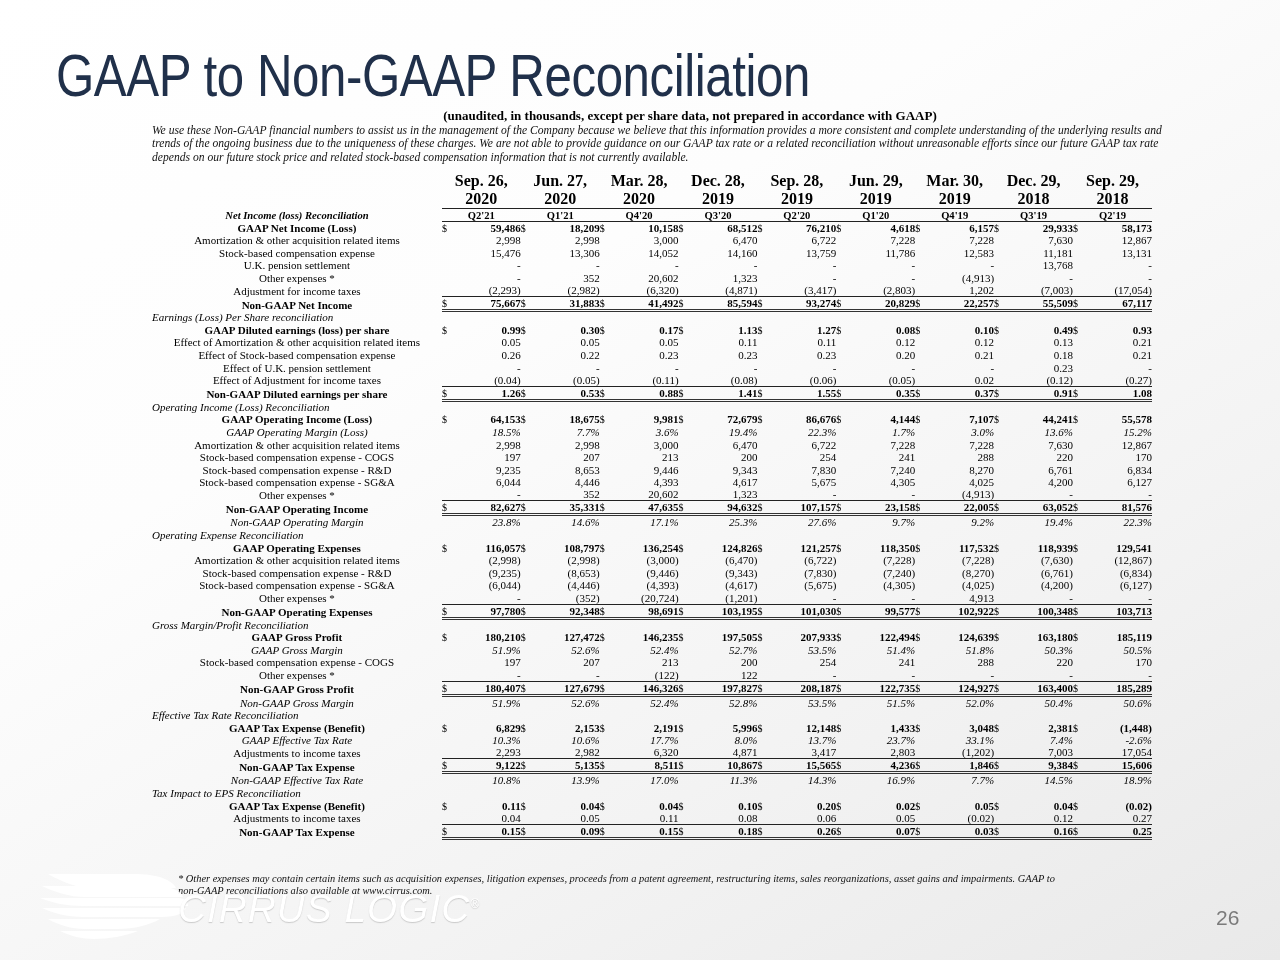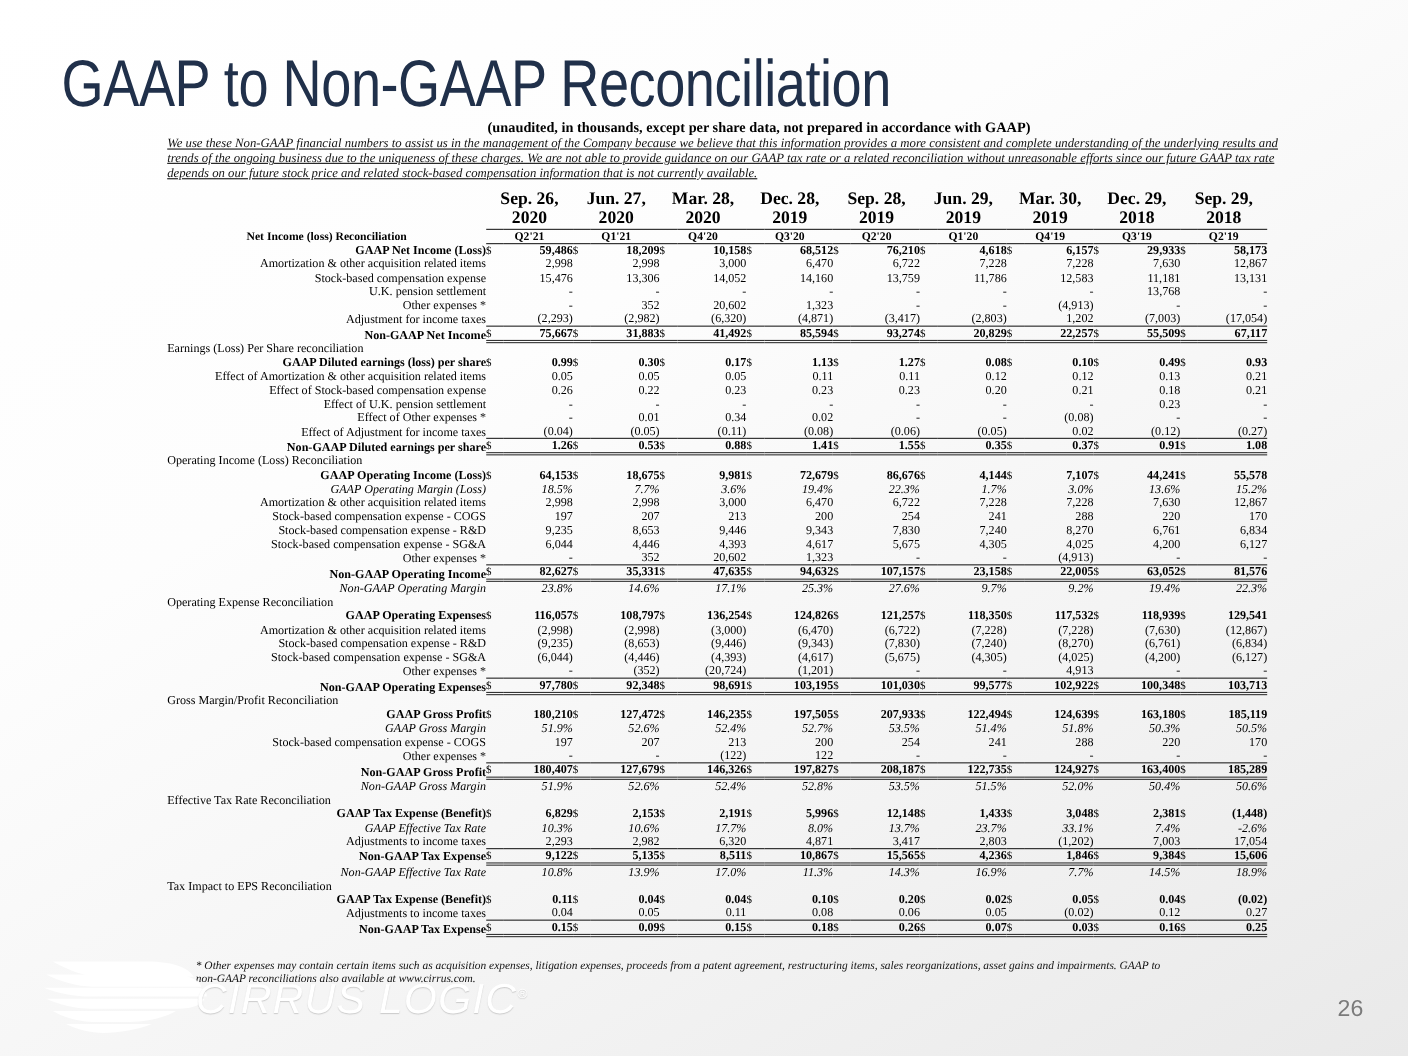--- a/index.html
+++ b/index.html
@@ -19,36 +19,36 @@
   }
   
   #subtitle{
     position:absolute;left:410px;top:108px;width:560px;
     font-family:"Liberation Serif",serif;font-weight:bold;
     font-size:13px;text-align:center;color:#000;
   }
   #intro{
     position:absolute;left:152px;top:124px;width:1010px;
     font-family:"Liberation Serif",serif;font-style:italic;
-    font-size:11.6px;line-height:13.4px;text-align:left;color:#111;text-decoration:underline;
+    font-size:11.6px;line-height:13.4px;text-align:left;color:#111;
   }
   
   #tbl{
     position:absolute;left:152px;top:172px;width:1000px;
     border-collapse:collapse;
     font-family:"Liberation Serif",serif;font-size:11px;color:#000;
   }
   #tbl td,#tbl th{padding:0;vertical-align:bottom;}
-  .lbl{width:290px;text-align:right;white-space:nowrap;padding-right:4px;}
+  .lbl{width:290px;text-align:center;white-space:nowrap;padding-right:4px;}
   .num{width:63px;text-align:right;white-space:nowrap;padding-right:3px;}
   .cur{width:16px;text-align:left;white-space:nowrap;padding-left:4px;font-size:10px;}
   tr{height:12.6px;}
   .b{font-weight:bold;}
   .i{font-style:italic;margin-top:40px;}
-  .sec{font-size:11px;}
+  .sec{font-style:italic;font-size:11px;}
   
   .hdr td{font-weight:bold;text-align:center;font-size:16px;padding-bottom:0;}
   .hdrq td{font-weight:bold;text-align:center;font-size:10.6px;}
   .dtop{border-top:1.4px solid #222;}
   .dbot{border-bottom:1.4px solid #222;}
   .dblbot{border-bottom:3px double #333;}
   
   #foot{
     position:absolute;left:178px;top:873px;width:880px;
     font-family:"Liberation Serif",serif;font-style:italic;font-size:10.4px;
@@ -387,41 +387,20 @@
         <td class="cur"></td>
         <td class="num">-</td>
         <td class="cur"></td>
         <td class="num">-</td>
         <td class="cur"></td>
         <td class="num">0.23</td>
         <td class="cur"></td>
         <td class="num">-</td>
       </tr>
       <tr>
-        <td class="lbl">Effect of Other expenses *</td>
-        <td class="cur"></td>
-        <td class="num">-</td>
-        <td class="cur"></td>
-        <td class="num">0.01</td>
-        <td class="cur"></td>
-        <td class="num">0.34</td>
-        <td class="cur"></td>
-        <td class="num">0.02</td>
-        <td class="cur"></td>
-        <td class="num">-</td>
-        <td class="cur"></td>
-        <td class="num">-</td>
-        <td class="cur"></td>
-        <td class="num">(0.08)</td>
-        <td class="cur"></td>
-        <td class="num">-</td>
-        <td class="cur"></td>
-        <td class="num">-</td>
-      </tr>
-      <tr>
         <td class="lbl">Effect of Adjustment for income taxes</td>
         <td class="cur dbot"></td>
         <td class="num dbot">(0.04)</td>
         <td class="cur dbot"></td>
         <td class="num dbot">(0.05)</td>
         <td class="cur dbot"></td>
         <td class="num dbot">(0.11)</td>
         <td class="cur dbot"></td>
         <td class="num dbot">(0.08)</td>
         <td class="cur dbot"></td>

